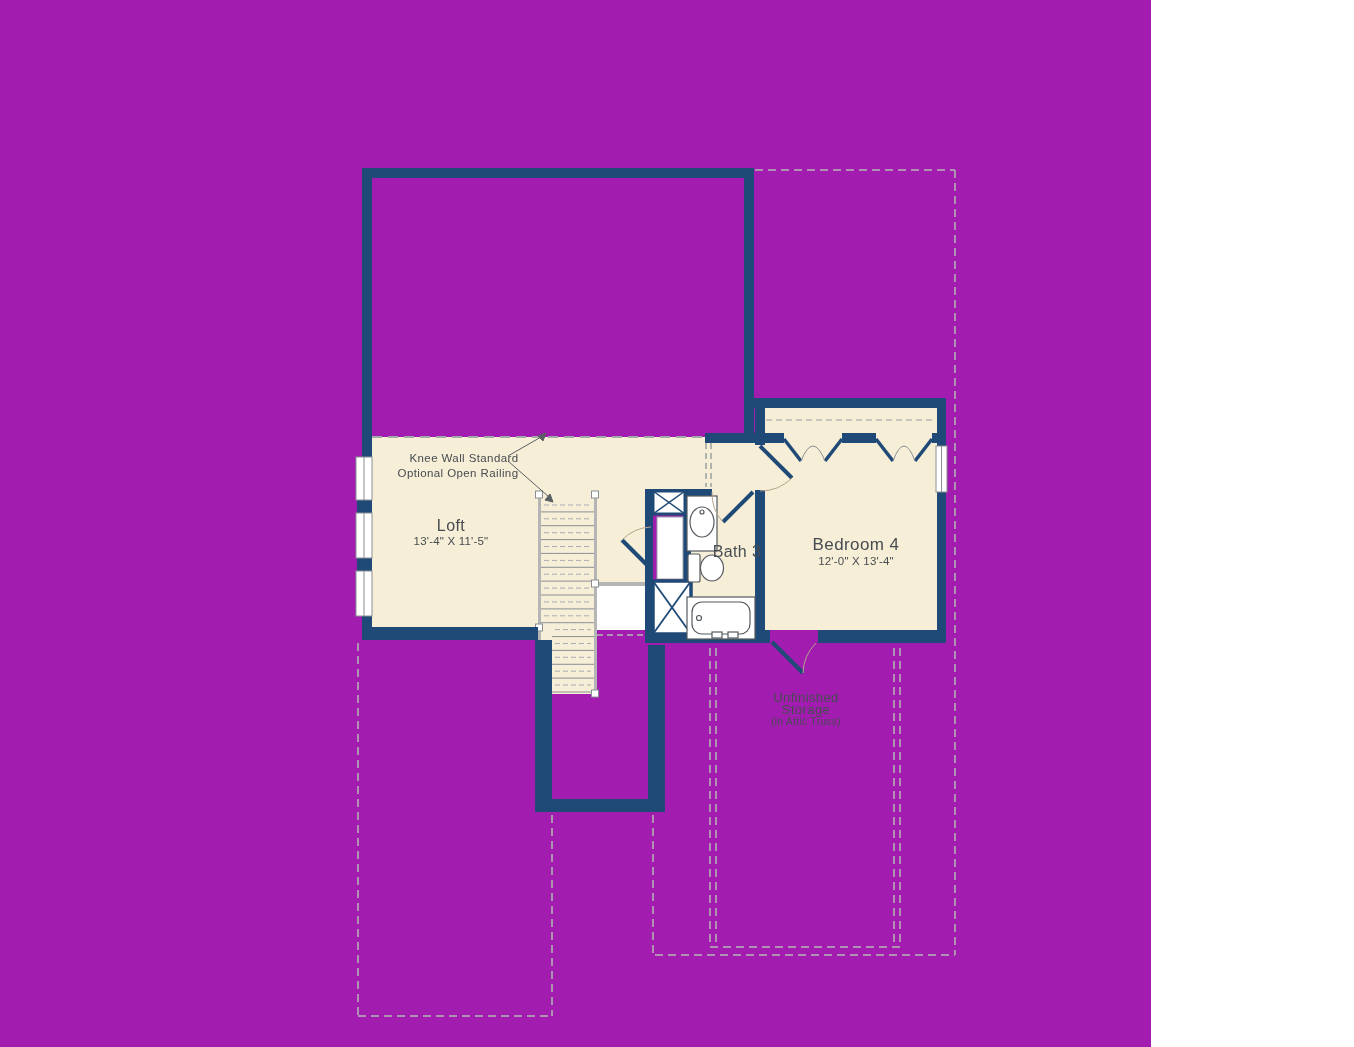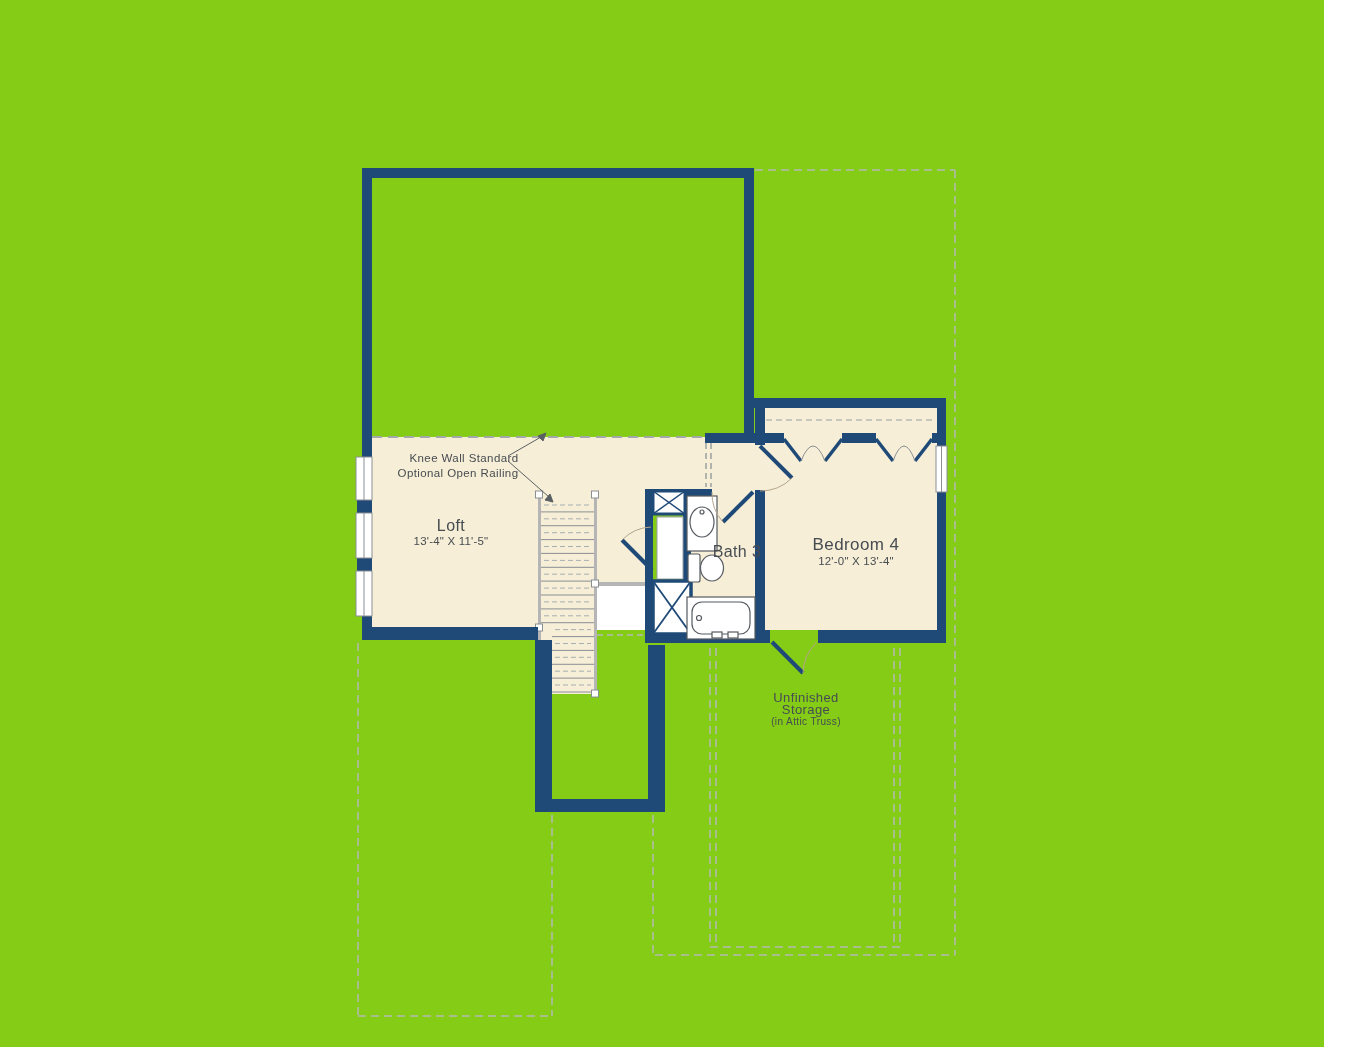--- a/index.html
+++ b/index.html
@@ -1,16 +1,16 @@
 <!DOCTYPE html>
 <html><head>
 <meta charset="utf-8">
 <style>
   html,body{margin:0;padding:0;background:#ffffff;}
-  .canvas{position:relative;width:1324px;height:1047px;background:#84cc16;overflow:hidden;
+  .canvas{position:relative;width:1151px;height:1047px;background:#a21caf;overflow:hidden;
           font-family:"Liberation Sans", sans-serif;}
   svg{display:block;}
   text{fill:#474c52;letter-spacing:.4px;}
   .room-name{font-size:16px;}
   .room-name-lg{font-size:17px;}
   .room-dims{font-size:11.5px;letter-spacing:.2px;}
   .note{font-size:11.5px;}
   .storage-name{font-size:13px;}
   .storage-sub{font-size:10px;}
 </style>

